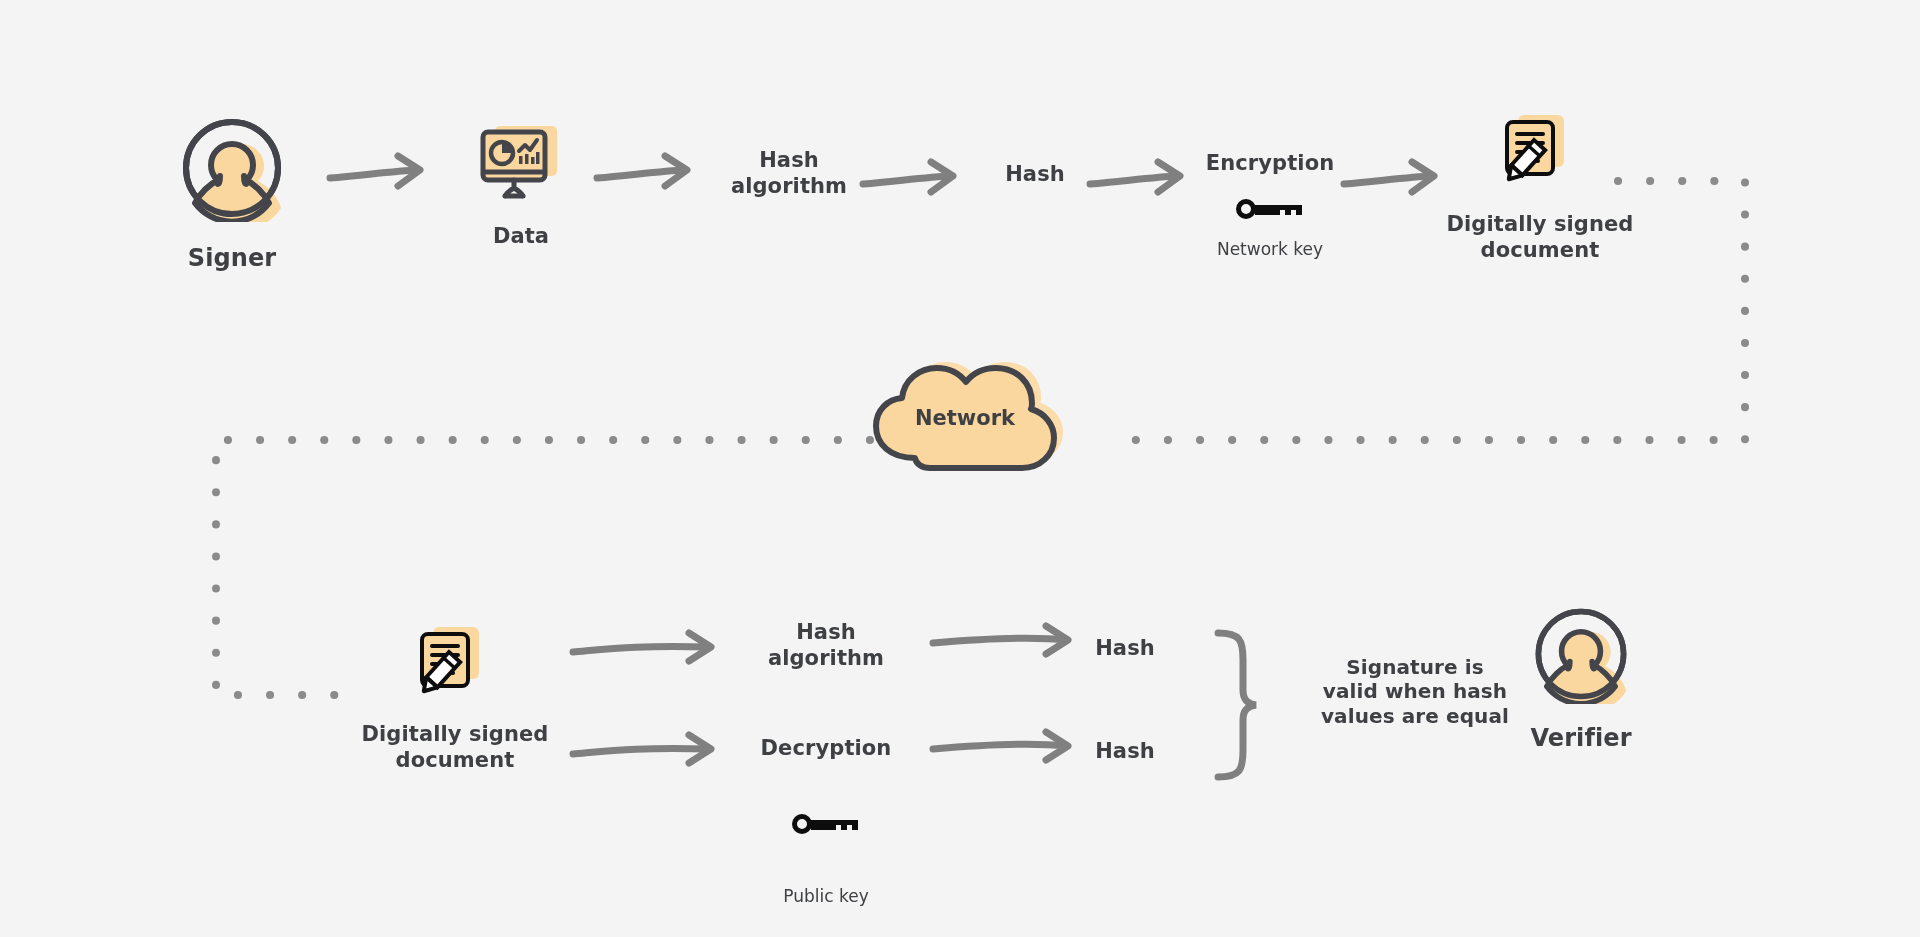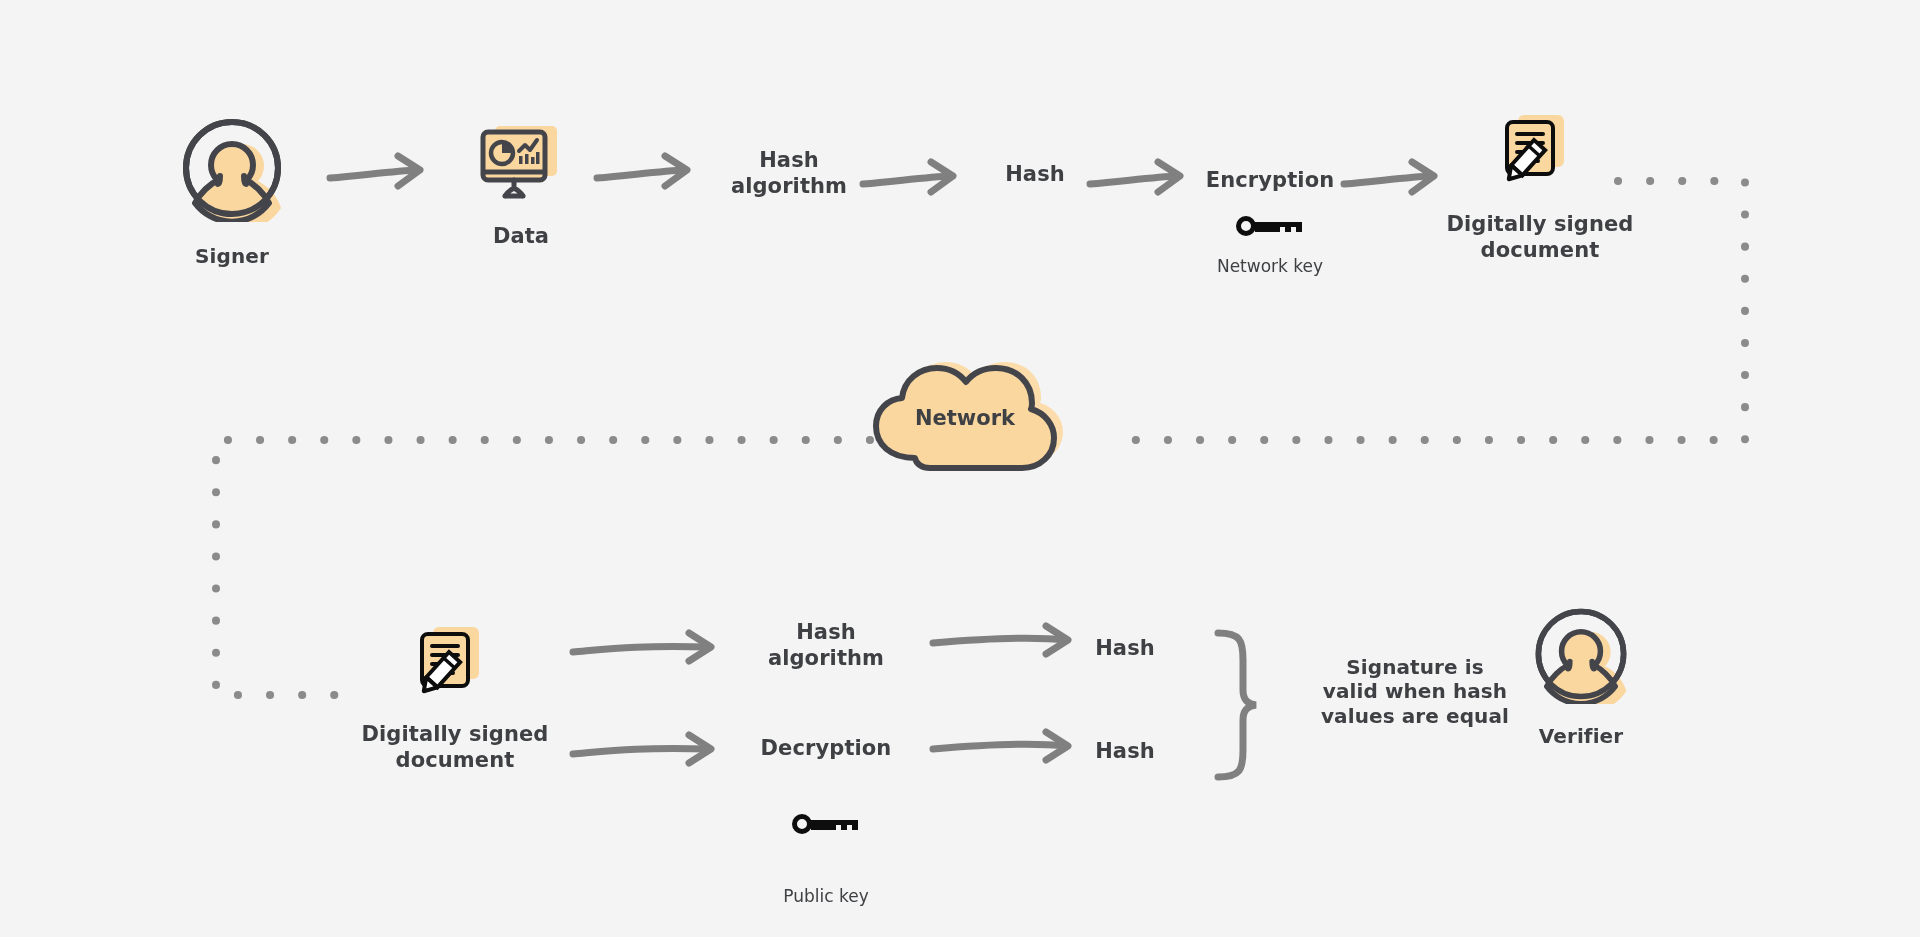--- a/index.html
+++ b/index.html
@@ -31,21 +31,21 @@
     text-align: center;
     line-height: 1.22;
     letter-spacing: 0.1px;
   }
   .label-small {
     color: #3f4043;
     font-weight: 400;
     text-align: center;
     line-height: 1.25;
   }
-  .t-22 { font-size: 20px; }
+  .t-22 { font-size: 24px; }
   .t-21 { font-size: 21px; }
   .t-17 { font-size: 17px; }
   .t-20 { font-size: 20px; }
   .svg-abs { position: absolute; left: 0; top: 0; overflow: visible; }
   .icon-wrap { position: relative; }
 </style>
 </head>
 <body>
 
 <div id="stage">
@@ -152,21 +152,21 @@
 
   <div class="node" style="left:715px; top:148px; width:148px;">
     <div class="label-strong t-21">Hash</div>
     <div class="label-strong t-21">algorithm</div>
   </div>
 
   <div class="node" style="left:985px; top:162px; width:100px;">
     <div class="label-strong t-21">Hash</div>
   </div>
 
-  <div class="node" style="left:1195px; top:168px; width:150px;">
+  <div class="node" style="left:1195px; top:151px; width:150px;">
     <div class="label-strong t-21">Encryption</div>
     <div class="icon-wrap" style="margin-top:16px;">
       <svg width="80" height="32" viewBox="0 0 80 32">
         <path d="M16 6 a10 10 0 1 0 0 20 a10 10 0 1 0 0 -20 z M16 11 a5 5 0 1 1 0 10 a5 5 0 1 1 0 -10 z" fill="#0d0d0d"></path>
         <path d="M25 12 L72 12 L72 22 L66 22 L66 17 L61 17 L61 22 L55 22 L55 17 L50 17 L50 22 L25 22 z" fill="#0d0d0d"></path>
       </svg>
     </div>
     <div class="label-small t-17" style="margin-top:10px;">Network key</div>
   </div>
 

